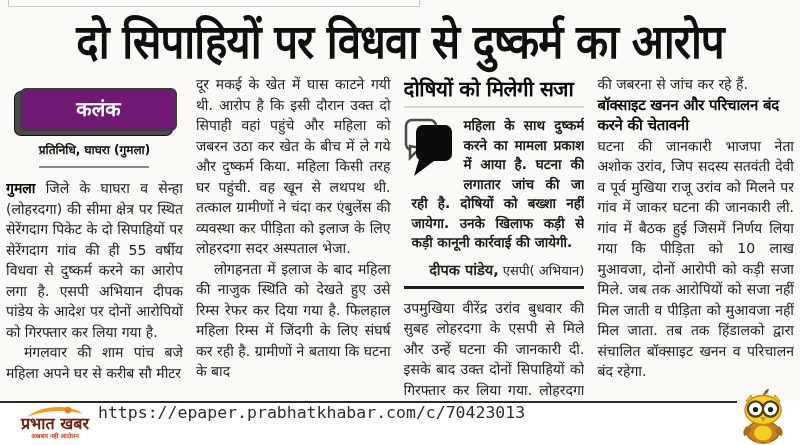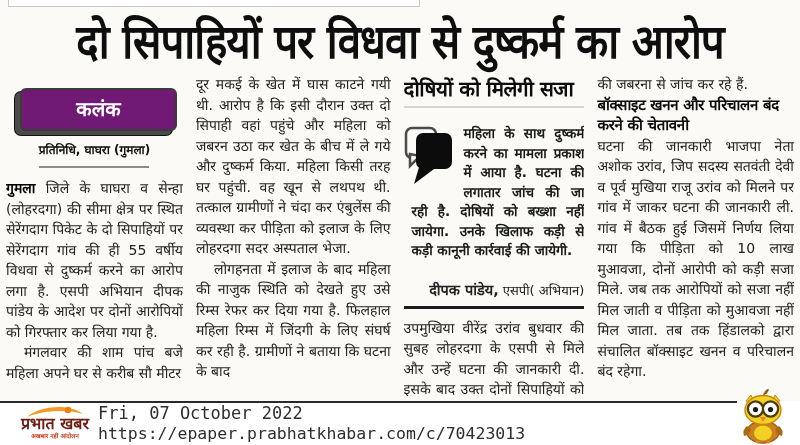--- a/index.html
+++ b/index.html
@@ -50,30 +50,30 @@
     text-align:center; font-weight:bold; font-size:12px; color:#111;
     margin:10px 0 8px;
   }
   .byline-rule {
     width:110px; height:2px; background:#8a8a8a; margin:0 auto 10px;
   }
 
   
   .quote-head {
     font-size:20.5px; font-weight:900; color:#0c0c0c; white-space:nowrap;
-    padding-bottom:4px; border-bottom:2px solid #d6d4cf; margin-bottom:16px;
+    padding-bottom:4px; border-bottom:2px solid #d6d4cf; margin-bottom:8px;
     letter-spacing:-0.5px;
   }
   .quote-icon { float:left; width:52px; height:60px; margin:2px 8px 2px 0; }
   .quote-text {
     font-size:13.5px; font-weight:bold; line-height:19.5px;
     text-align:justify; color:#1a1a1a;margin-left:8px;
   }
   .quote-attr {
-    clear:both; text-align:right; font-size:13px; color:#222; margin-top:18px;
+    clear:both; text-align:right; font-size:13px; color:#222; margin-top:6px;
   }
   .quote-attr .attr-name { font-weight:900; font-size:14.5px; }
   .quote-rule { height:3px; background:#1c1c1c; margin:7px 0 9px; }
 
   .subhead {
     font-size:15px; font-weight:900; line-height:20.5px; color:#0c0c0c;
     letter-spacing:-0.3px;
   }
 
   
@@ -154,21 +154,20 @@
     <div class="logo">
       <svg class="logo-swoosh" width="62" height="13" viewBox="0 0 62 13">
         <path d="M3 12 C 16 1, 44 -2, 59 9 C 45 4, 18 5, 3 12 Z" fill="#f59a1e"></path>
         <circle cx="44" cy="5" r="3.2" fill="#f07c12"></circle>
       </svg>
       <div class="logo-text">प्रभात खबर</div>
       <div class="logo-tagline">अखबार नहीं आंदोलन</div>
     </div>
 
     <div class="footer-meta">
-      <div class="footer-date">Fri, 07 October 2022</div>
       <div class="footer-url">https://epaper.prabhatkhabar.com/c/70423013</div>
     </div>
 
     <svg class="owl" viewBox="0 0 58 56">
 
       <path d="M30 6 Q31 1 35 1 Q34 6 30 7 Z" fill="#8a5a1e"></path>
       <line x1="29.5" y1="10" x2="30.5" y2="5" stroke="#8a5a1e" stroke-width="1.6"></line>
 
       <path d="M12 13 L17 7 L20 14 Z" fill="#f2d024" stroke="#c8860a" stroke-width="1"></path>
       <path d="M46 13 L41 7 L38 14 Z" fill="#f2d024" stroke="#c8860a" stroke-width="1"></path>

